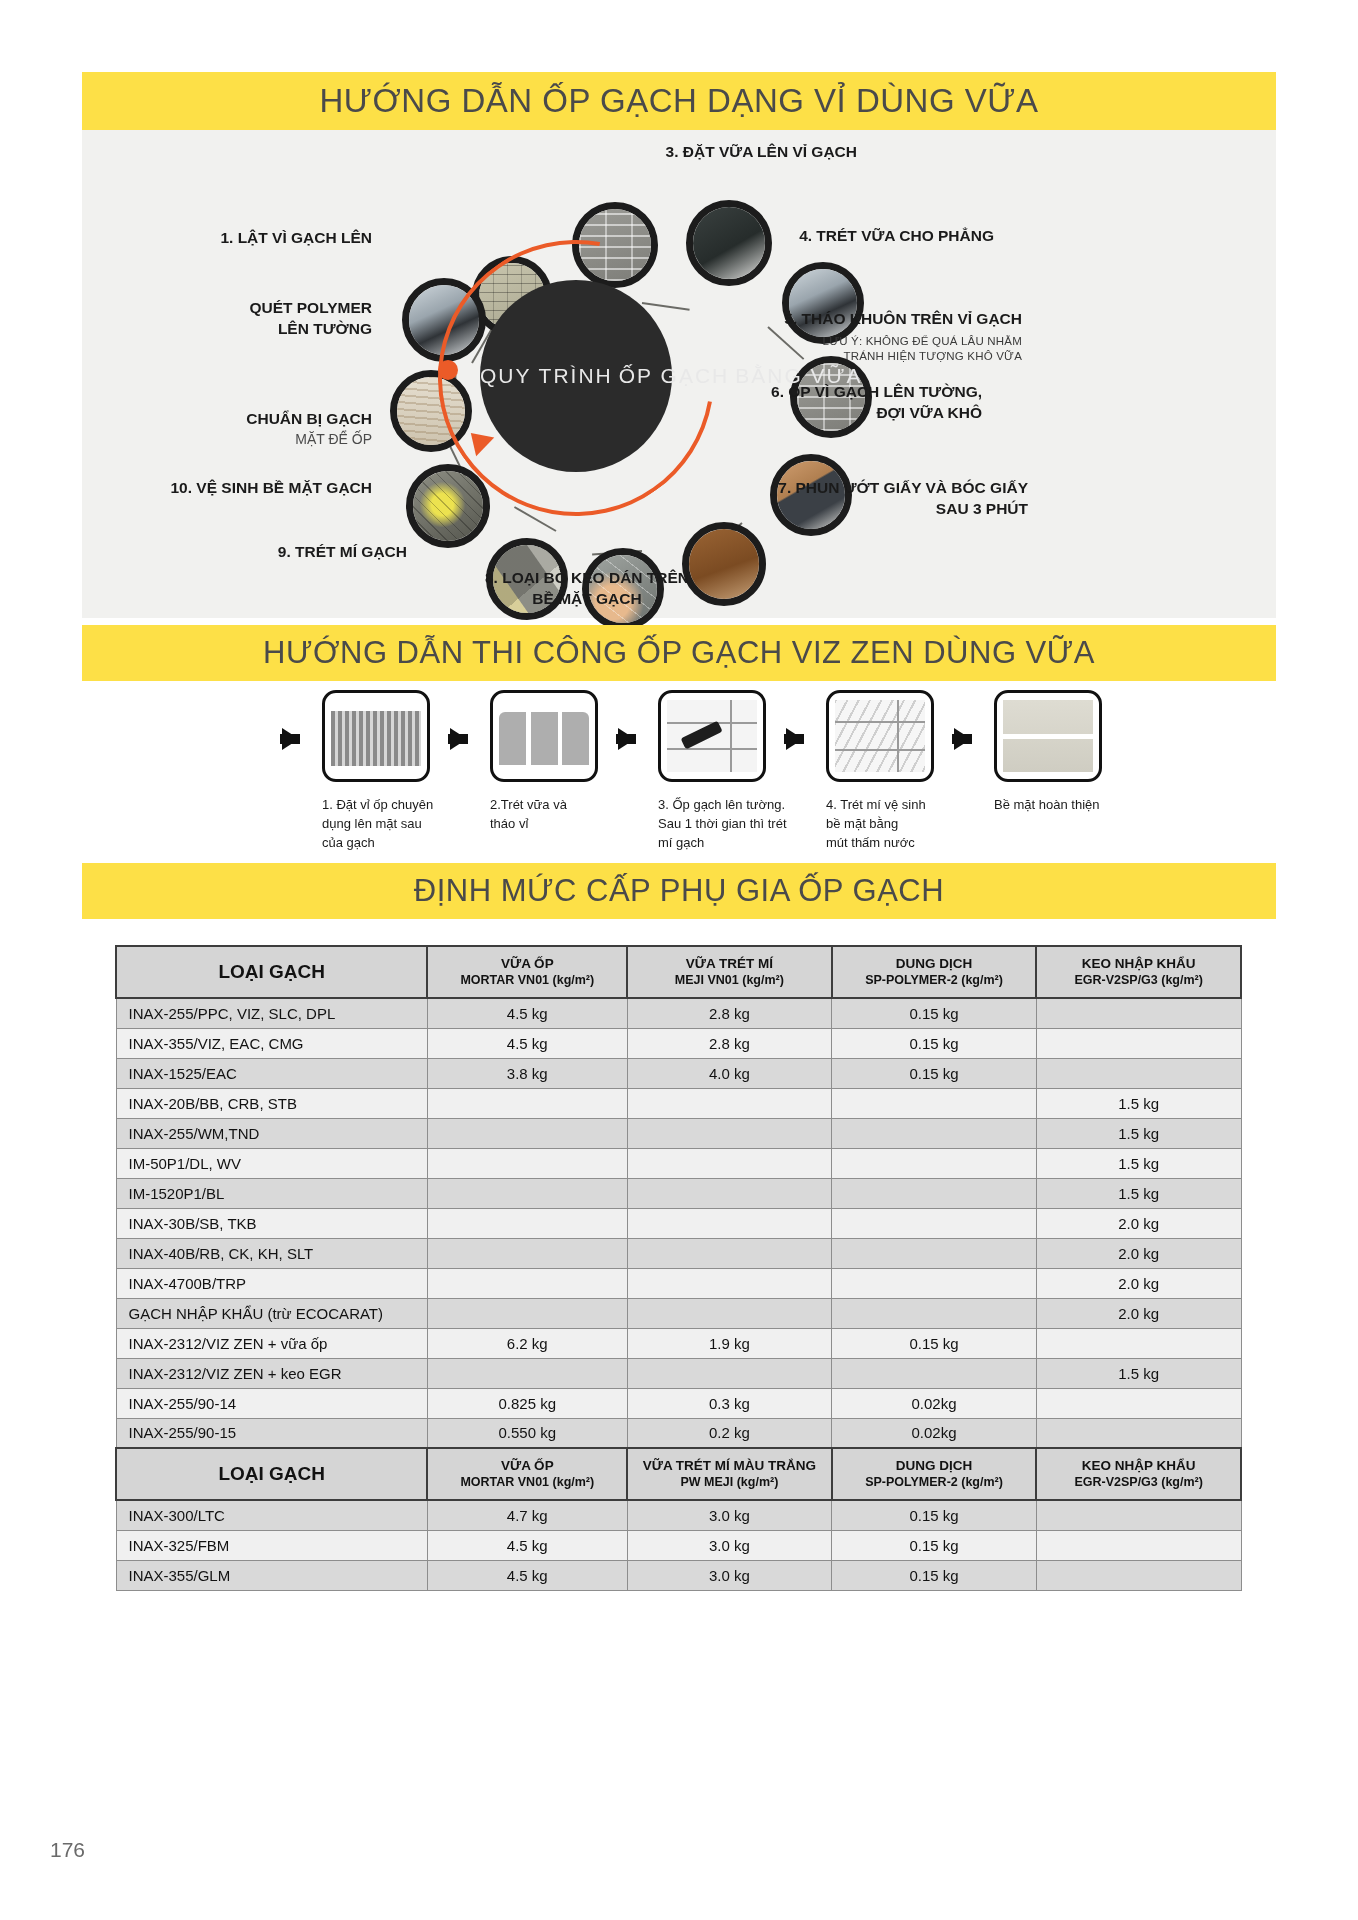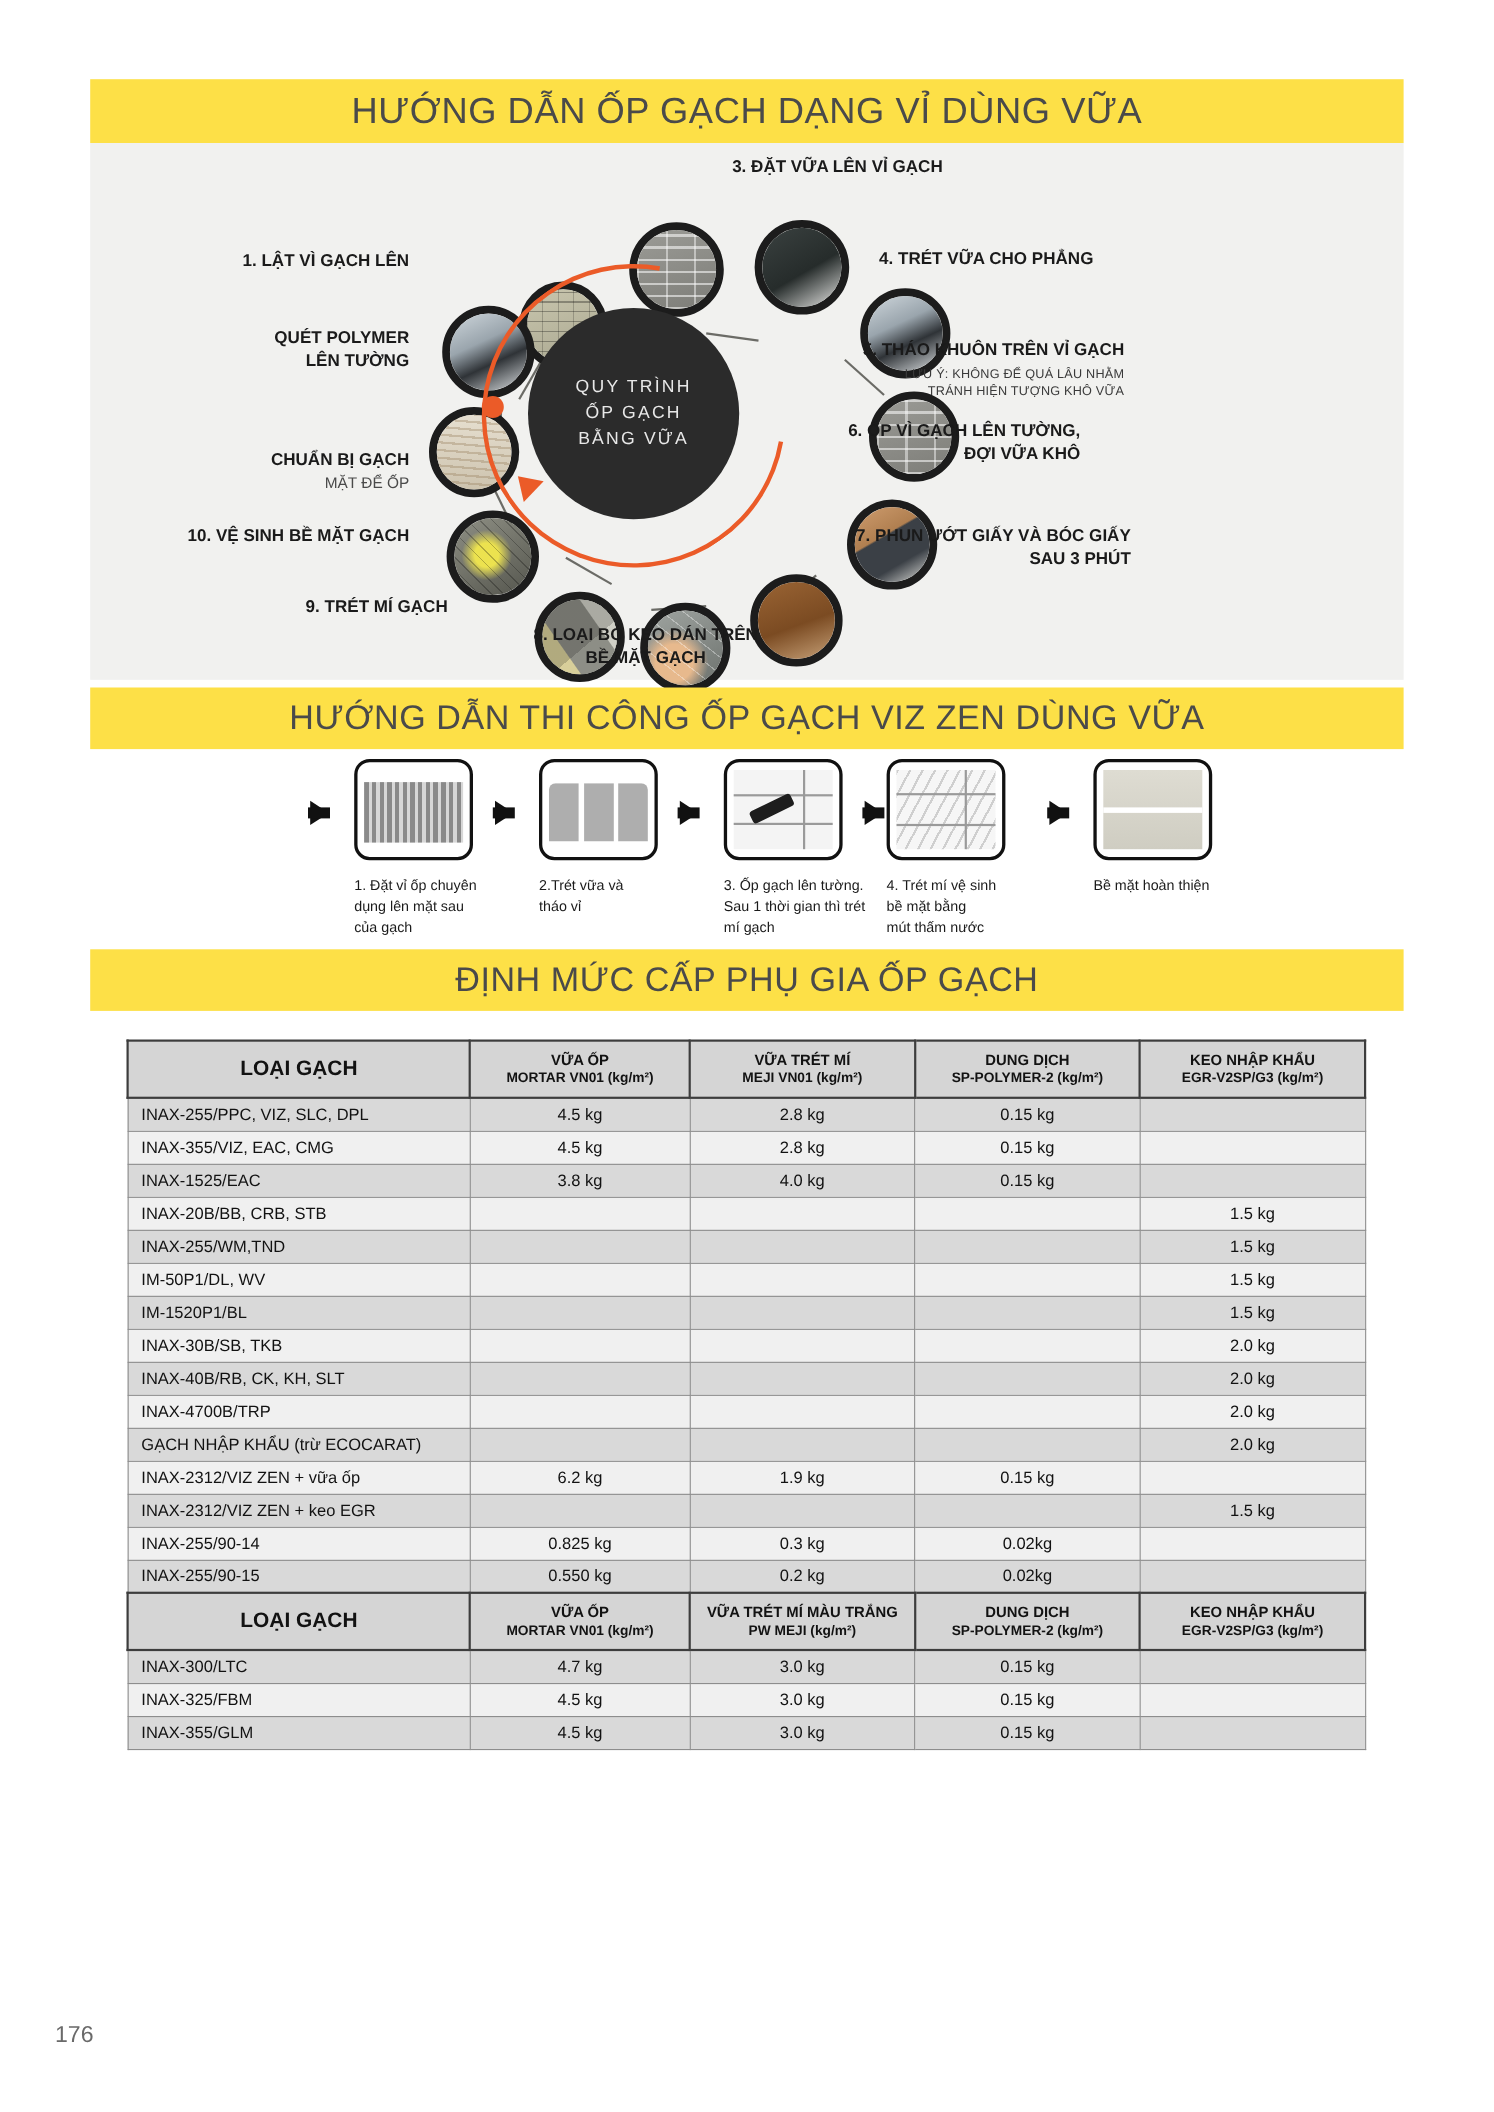--- a/index.html
+++ b/index.html
@@ -99,24 +99,24 @@
     background: #6b6b66;
     height: 2px;
     transform-origin: left center;
   }
   #hub {
     position: absolute;
     left: 398px; top: 150px; width: 192px; height: 192px;
     border-radius: 50%;
     background: #2b2b2b;
     color: #e8e8e8;
-    display: flex; flex-direction: column;
-    align-items: center; justify-content: center;
+    display: flex; flex-direction: row;
+    align-items: center; justify-content: space-between;
     gap: 6px;
-    font-size: 16px; letter-spacing: 2px;
+    font-size: 21px; letter-spacing: 2px;
   }
   #hub div { white-space: nowrap; }
   .arc {
     position: absolute;
     border: 4px solid #eb5b28;
     border-radius: 50%;
   }
   #arc-main {
     left: 356px; top: 110px; width: 276px; height: 276px;
     border-color: #eb5b28 transparent #eb5b28 #eb5b28;
@@ -427,21 +427,21 @@
         <div class="inner">
             <div class="m-wall"></div>
           </div>
       </div>
       <div class="cap">3. Ốp gạch lên tường.
 Sau 1 thời gian thì trét
 mí gạch</div>
     </div>
     <div class="arrow" style="left:704px;"></div>
 
-    <div class="step" style="left:724px;">
+    <div class="step" style="left:744px;">
       <div class="card">
         <div class="inner">
             <div class="m-hand"></div>
           </div>
       </div>
       <div class="cap">4. Trét mí vệ sinh
 bề mặt bằng
 mút thấm nước</div>
     </div>
     <div class="arrow" style="left:872px;"></div>

